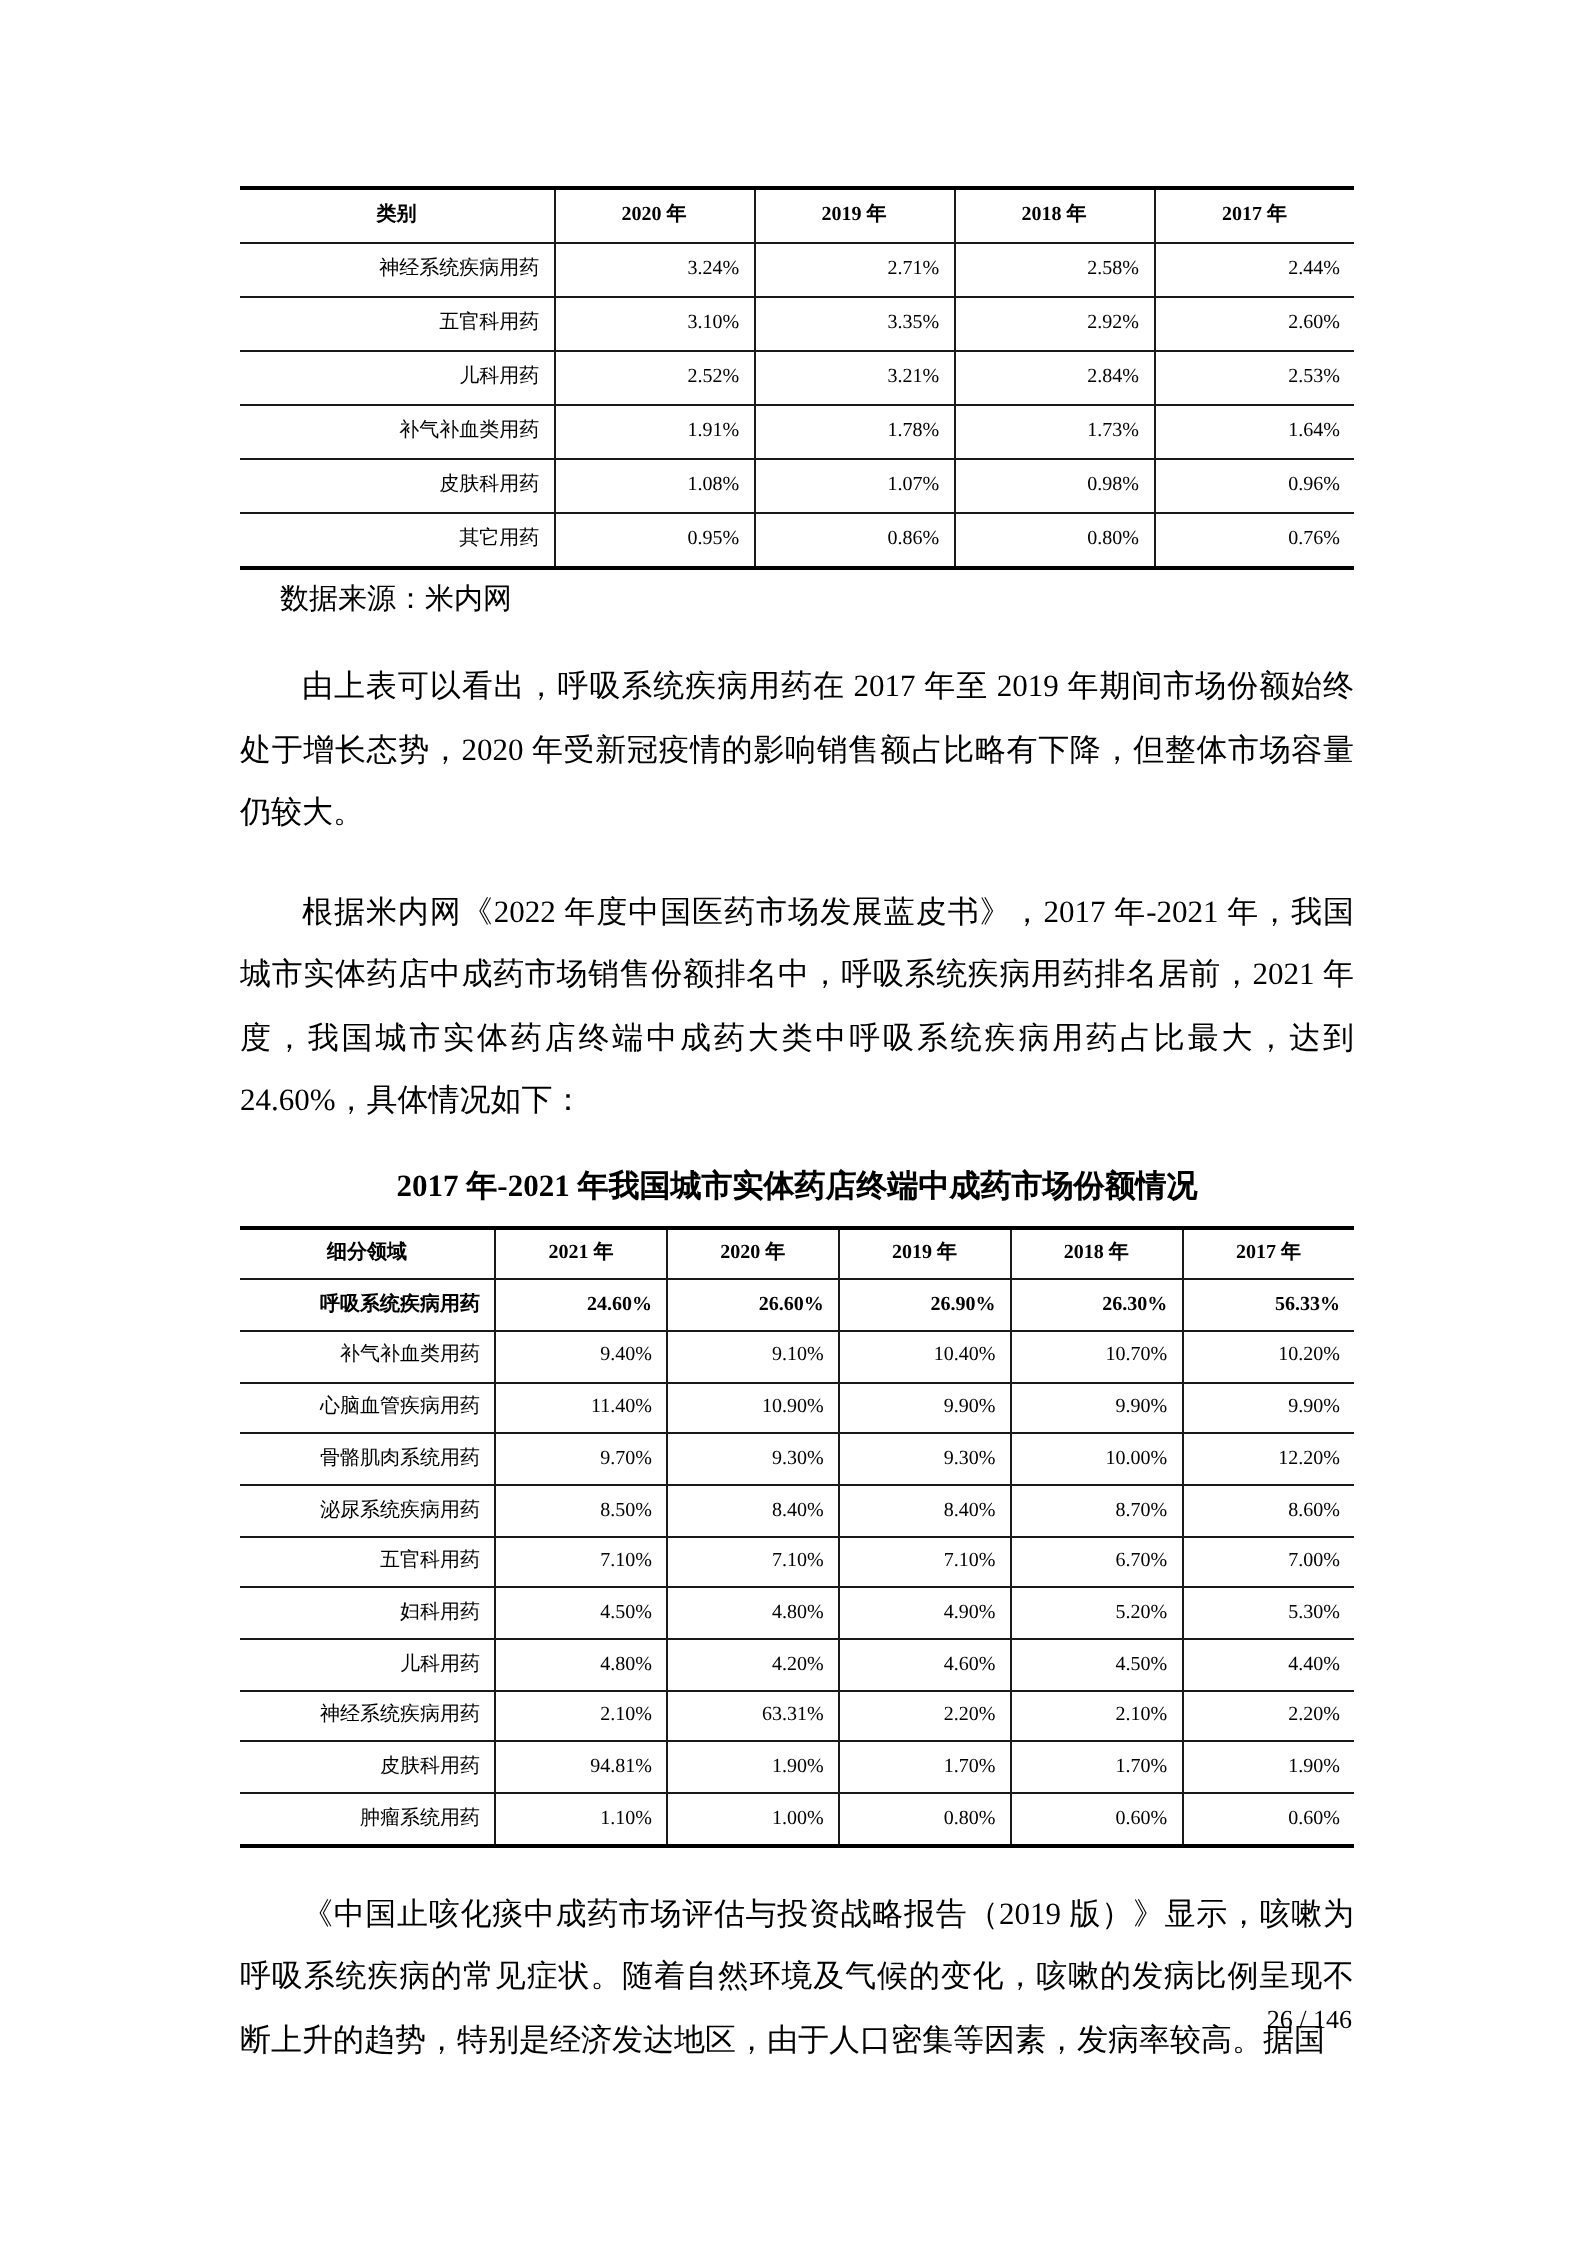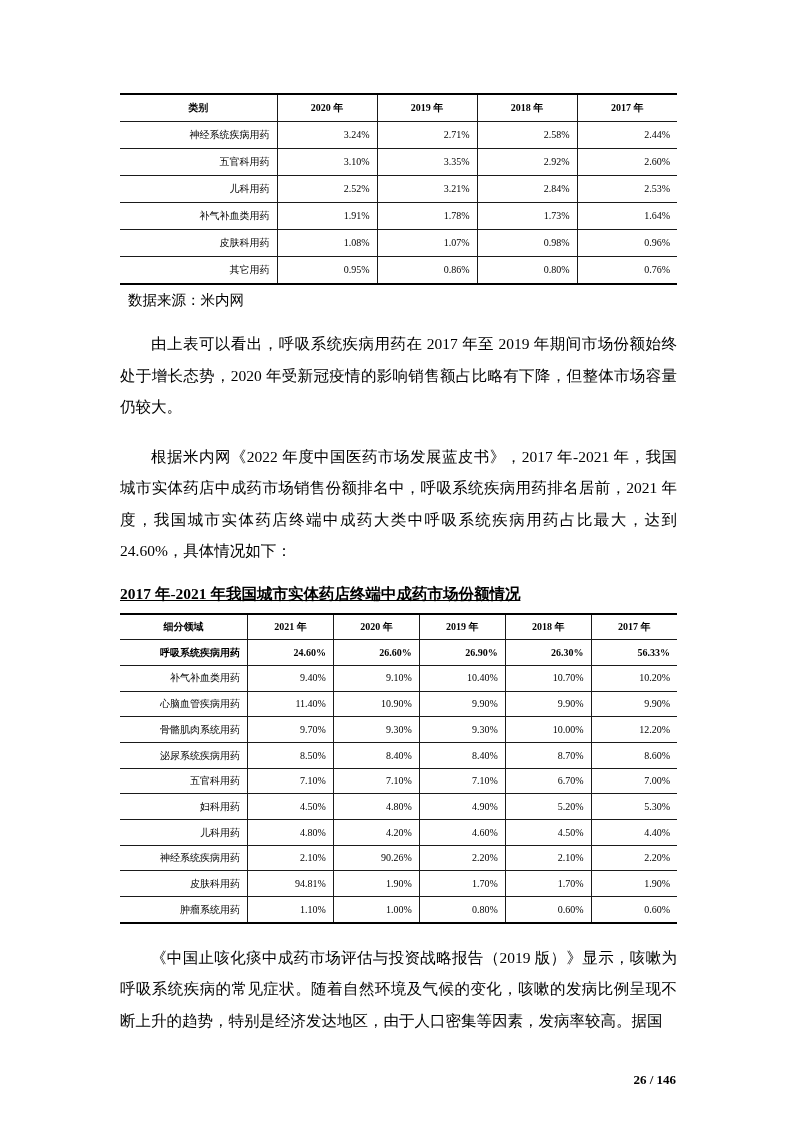--- a/index.html
+++ b/index.html
@@ -41,44 +41,43 @@
   table.doc-table td:not(:first-child) { border-left: 1px solid #1a1a1a; }
   table.doc-table td.cat { text-align: right; }
   table.doc-table td.num { text-align: right; }
   table.doc-table tr.bold-row td { font-weight: bold; }
   table.t1 th:first-child, table.t1 td:first-child { width: 28.2%; }
   table.t2 th:first-child, table.t2 td:first-child { width: 22.9%; }
   table.t2 th, table.t2 td { padding: 3.6px 7px; line-height: 17.5px; }
   
   .source-note {
     font-size: 14.5px;
-    margin: 6px 0 2px 8px;
+    margin: 6px 0 2px 20px;
     line-height: 19px;
   }
   p.body-par {
     font-size: 15.5px;
     line-height: 31.5px;
     text-indent: 2em;
     text-align: justify;
     margin-top: 18px;
   }
   .table-title {
     font-size: 15.5px;
     font-weight: bold;
-    text-align: left;
+    text-align: center;
     margin: 16px 0 8px 0;
     line-height: 22px;
-    text-decoration: underline;
   }
   .page-number {
     position: absolute;
     right: 117px;
-    top: 1072px;
+    top: 1002px;
     font-size: 13px;
-    font-weight: bold;
+    font-weight: normal;
     font-family: "Liberation Serif", "DejaVu Serif", serif;
   }
 </style>
 </head>
 <body>
 
 <div class="content">
 
   <table class="doc-table t1">
       <thead>
@@ -216,21 +215,21 @@
           <td class="cat">儿科用药</td>
           <td class="num">4.80%</td>
           <td class="num">4.20%</td>
           <td class="num">4.60%</td>
           <td class="num">4.50%</td>
           <td class="num">4.40%</td>
         </tr>
         <tr>
           <td class="cat">神经系统疾病用药</td>
           <td class="num">2.10%</td>
-          <td class="num">90.26%</td>
+          <td class="num">63.31%</td>
           <td class="num">2.20%</td>
           <td class="num">2.10%</td>
           <td class="num">2.20%</td>
         </tr>
         <tr>
           <td class="cat">皮肤科用药</td>
           <td class="num">94.81%</td>
           <td class="num">1.90%</td>
           <td class="num">1.70%</td>
           <td class="num">1.70%</td>

